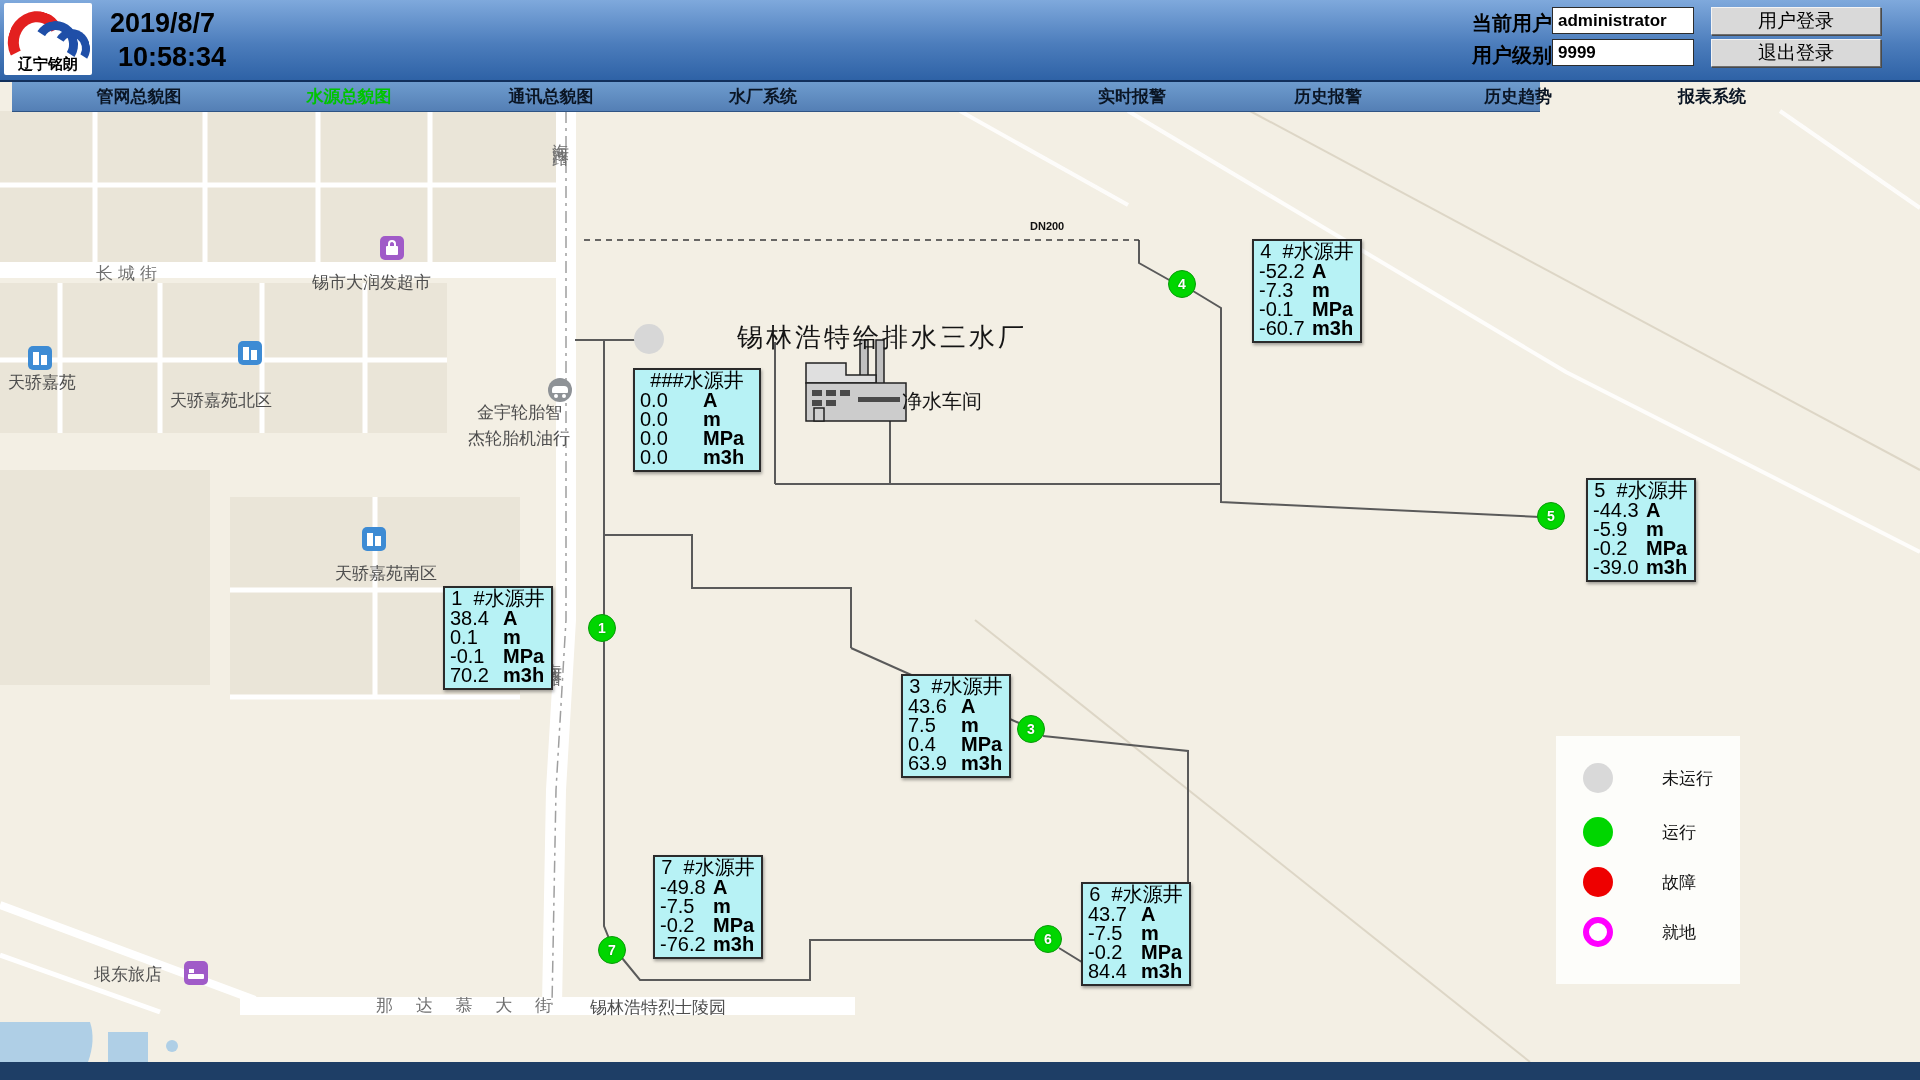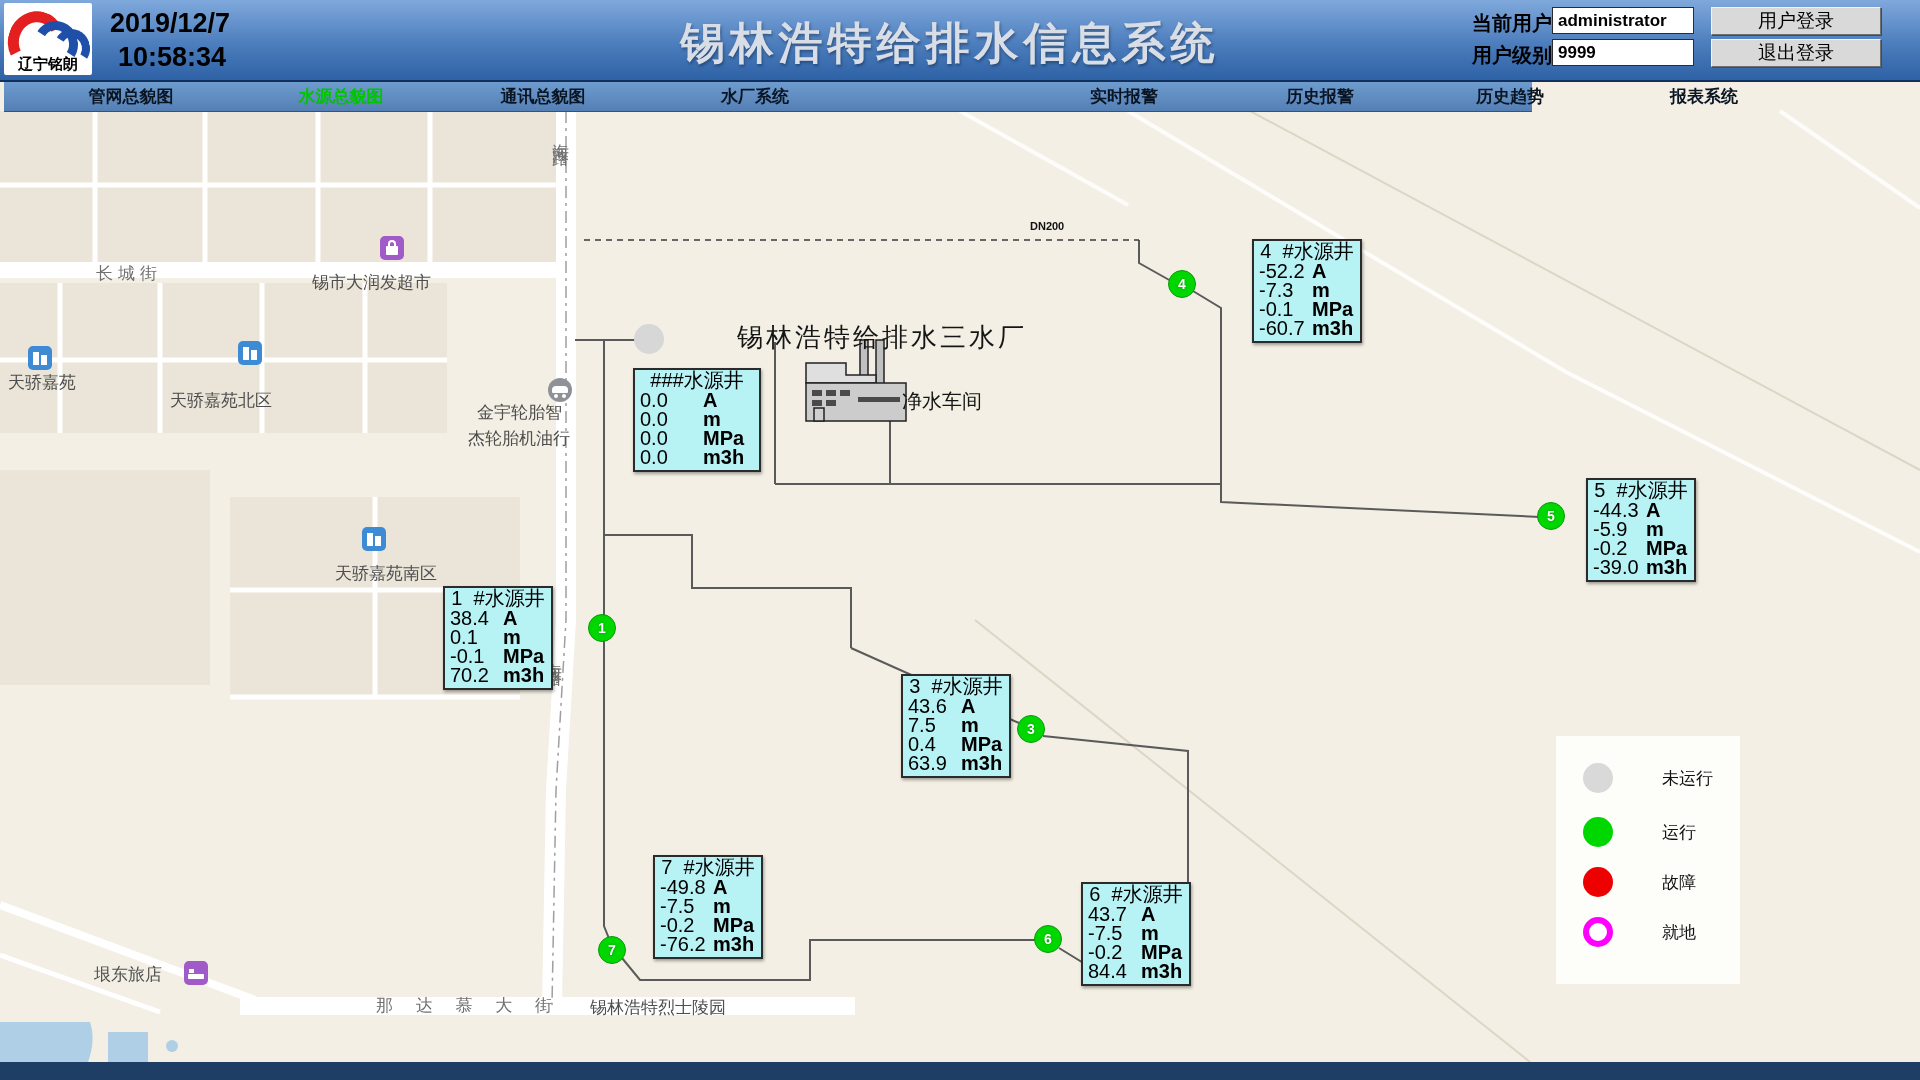--- a/index.html
+++ b/index.html
@@ -37,21 +37,21 @@
   .usr-label{position:absolute;font-size:20px;font-weight:bold;color:#000;white-space:nowrap;}
   .usr-input{position:absolute;width:142px;height:27px;background:#fff;color:#000;
     border:1px solid #2c2c2c;font-size:17px;font-weight:bold;padding:0 5px;
     box-sizing:border-box;font-family:inherit;}
   .hdr-btn{position:absolute;width:170px;height:28px;background:#D9D9D9;color:#000;
     border:1px solid #6f6f6f;border-top-color:#F4F4F4;border-left-color:#F4F4F4;
     box-shadow:1px 1px 0 #4a4a4a;font-size:19px;line-height:24px;text-align:center;
     font-family:inherit;padding:0;}
   
   .navbar{
-    position:absolute;left:4px;top:82px;width:1528px;height:29px;z-index:20;
+    position:absolute;left:12px;top:82px;width:1528px;height:29px;z-index:20;
     background:linear-gradient(180deg,#6E9CCE 0%,#547FB5 100%);
     border-bottom:1px solid #2F5484;
   }
   .nav-tab{position:absolute;top:0;height:29px;line-height:29px;transform:translateX(-50%);
     font-size:17px;font-weight:bold;color:#0A1524;white-space:nowrap;cursor:pointer;}
   .nav-tab.active{color:#00C400;}
   
   .mlabel{position:absolute;color:#4E4E4E;font-size:17px;z-index:3;white-space:nowrap;}
   .mlabel.street{color:#707070;letter-spacing:5px;}
   .mlabel.vert{writing-mode:vertical-lr;letter-spacing:3px;color:#707070;}
@@ -188,22 +188,21 @@
   </g>
 </svg>
 
 <div class="header">
   <div class="logo">
     <span class="arc red"></span>
     <span class="arc blue1"></span>
     <span class="arc blue2"></span>
     <div class="logo-text">辽宁铭朗</div>
   </div>
-  <div class="dt"><span>2019/12/7</span><br><span style="margin-left:8px;">10:58:34</span></div>
-  <div class="sys-title">锡林浩特给排水信息系统</div>
+  <div class="dt"><span>2019/8/7</span><br><span style="margin-left:8px;">10:58:34</span></div>
 
   <span class="usr-label" style="left:1472px;top:10px;">当前用户</span>
   <input class="usr-input" style="left: 1552px; top: 7px;" readonly="" value="administrator">
   <span class="usr-label" style="left:1472px;top:42px;">用户级别</span>
   <input class="usr-input" style="left: 1552px; top: 39px;" readonly="" value="9999">
   <button class="hdr-btn" style="left:1711px;top:7px;">用户登录</button>
   <button class="hdr-btn" style="left:1711px;top:39px;">退出登录</button>
 </div>
 
 <div class="navbar">

